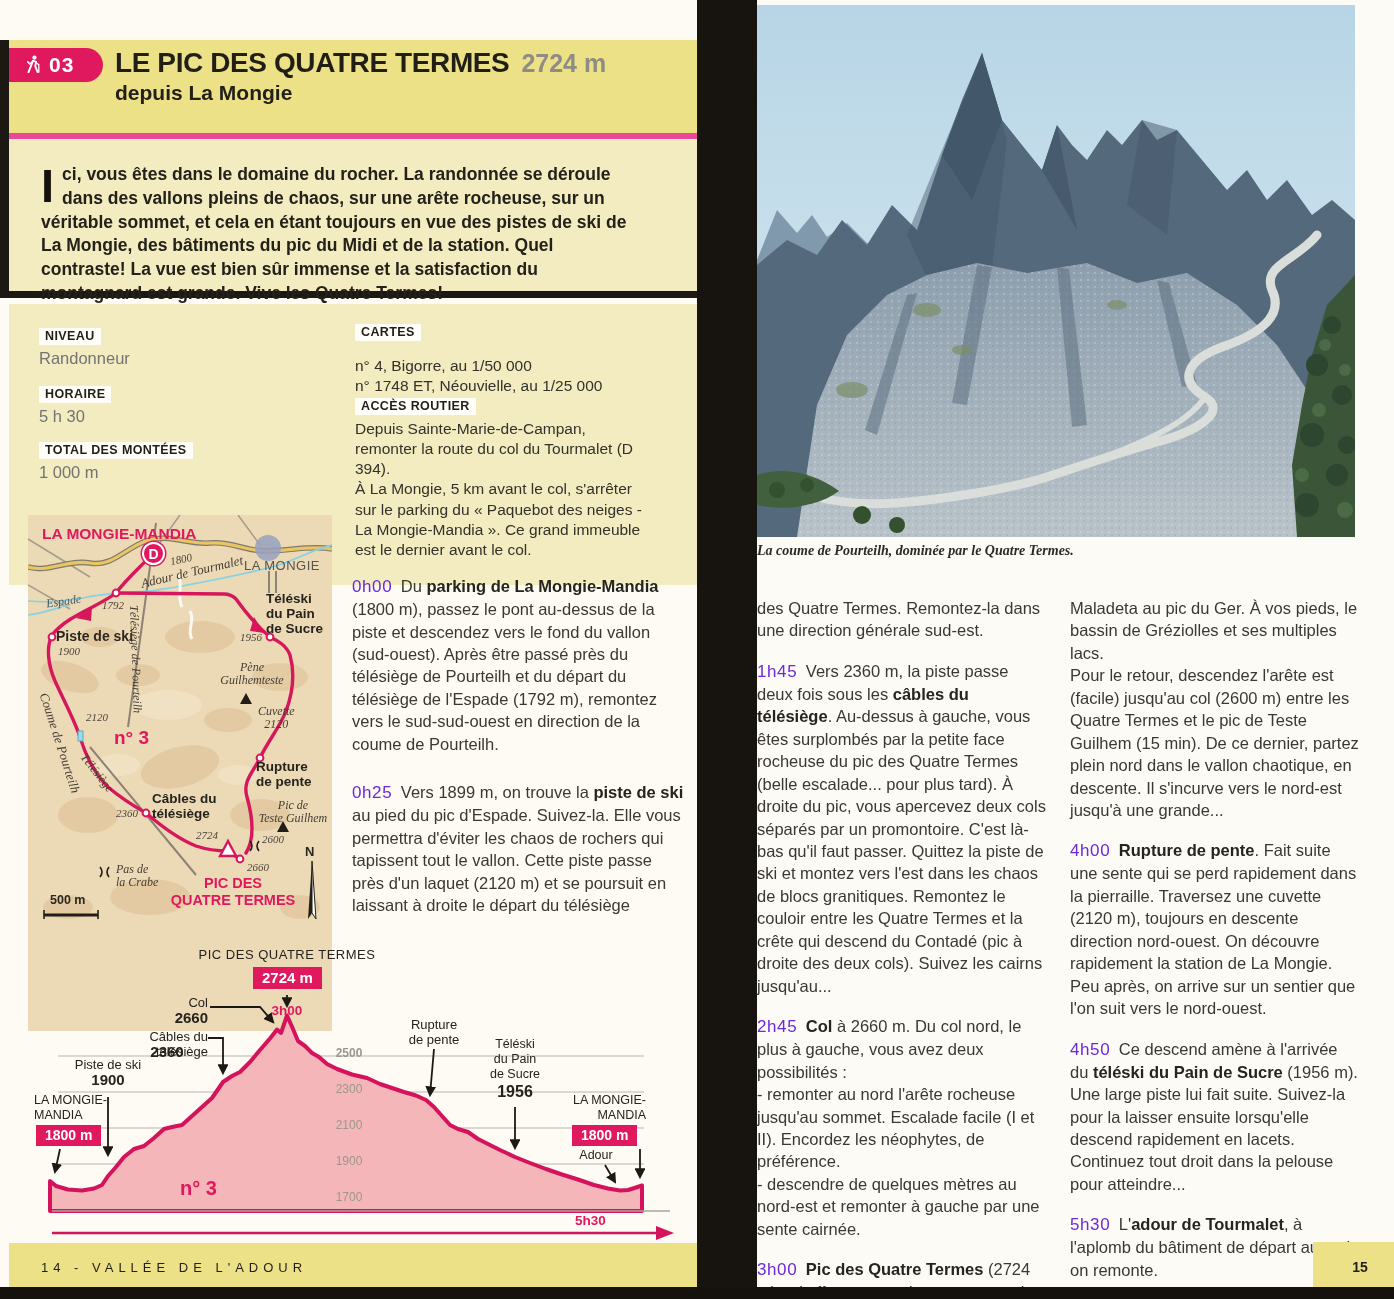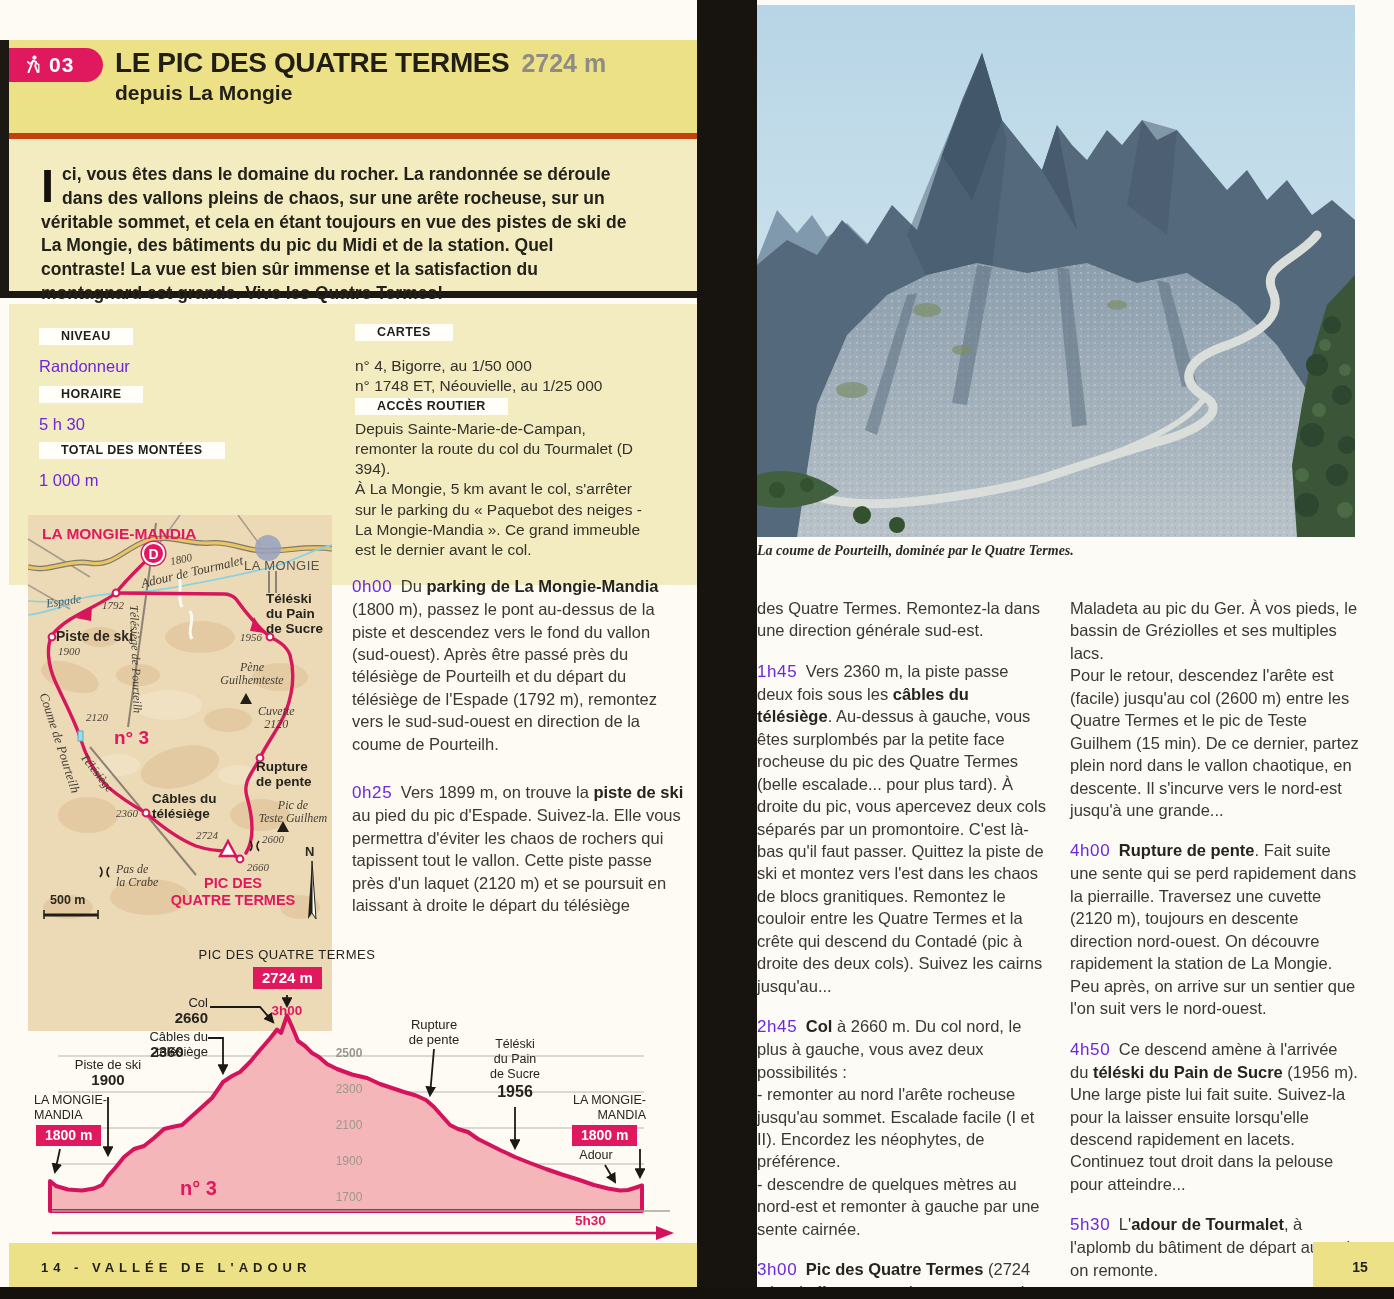--- a/index.html
+++ b/index.html
@@ -8,38 +8,38 @@
   .abs { position:absolute; }
 
   
   .page-left  { left:0; top:0; width:697px; height:1299px; background:#fdfbf4; }
   .spine      { left:697px; top:0; width:60px; height:1299px; background:#17130e; }
   .page-right { left:757px; top:0; width:637px; height:1299px; background:#fdfbf6; }
   .bottom-bar { left:0; top:1287px; width:1394px; height:12px; background:#15110c; }
   .edge-strip { left:0; top:40px; width:9px; height:258px; background:#1c1914; }
 
   
-  .header { left:9px; top:40px; width:688px; height:101px; background:#ece187; border-bottom:8px solid #c2410c; }
+  .header { left:9px; top:40px; width:688px; height:101px; background:#ece187; border-bottom:8px solid #ec4899; }
   .badge { position:absolute; left:0; top:8px; width:94px; height:34px; background:#e0195e; border-radius:0 17px 17px 0; display:flex; align-items:center; gap:7px; padding-left:14px; }
   .badge-num { color:#fff; font-size:21px; font-weight:bold; letter-spacing:1px; }
   .title-block { position:absolute; left:106px; top:7px; }
   .title-line { display:flex; align-items:baseline; gap:12px; }
   .main-title { font-size:28px; font-weight:900; letter-spacing:-0.4px; color:#211e16; }
   .alt-title  { font-size:25px; font-weight:800; color:#8f8d83; }
   .subtitle   { font-size:21px; font-weight:700; color:#23201a; margin-top:2px; }
 
   
   .intro-box { left:9px; top:139px; width:688px; height:159px; background:#f3ecc0; border-bottom:7px solid #1c1914; padding:24px 60px 0 32px; }
   .intro-text { font-size:17.5px; line-height:1.36; font-weight:700; color:#23211a; }
   .dropcap { float:left; font-size:47px; line-height:.8; font-weight:900; color:#14110c; padding:4px 8px 0 0; }
 
   
   .info-panel { left:9px; top:304px; width:688px; height:281px; background:#f3ecc0; }
-  .chip { display:inline-block; background:#fffef9; padding:1px 22px 2px; font-size:12.5px; font-weight:bold; letter-spacing:.4px; color:#211e17; }
-  .info-val { font-size:16.5px; color:#6d28d9; margin-top:12px; }
+  .chip { display:inline-block; background:#fffef9; padding:1px 6px 2px; font-size:12.5px; font-weight:bold; letter-spacing:.4px; color:#211e17; }
+  .info-val { font-size:16.5px; color:#737373; margin-top:4px; }
   .info-item { position:absolute; }
   .cartes-line { font-size:15.5px; color:#33312a; line-height:1.28; }
   .acces-text { font-size:15.5px; color:#33312a; line-height:1.3; width:292px; white-space:pre-line; margin-top:4px; }
 
   
   .map { left:28px; top:515px; width:304px; height:516px; background:#ecd9b6; }
   .map svg { position:absolute; left:0; top:0; }
   .map-label { position:absolute; white-space:pre-line; line-height:1.12; color:#2c2820; }
   .m-it { font-family:"Liberation Serif", serif; font-style:italic; font-size:12px; color:#433d33; }
   .m-itsm { font-family:"Liberation Serif", serif; font-style:italic; font-size:11px; color:#4a443a; }
@@ -57,21 +57,21 @@
   .profile { left:22px; top:945px; width:660px; height:300px; }
   .profile svg { position:absolute; left:0; top:0; }
   .p-label { position:absolute; white-space:pre-line; line-height:1.18; color:#26231c; font-size:13px; }
   .p-bold { font-weight:bold; font-size:15px; }
   .p-acc { color:#e0195e; font-weight:800; }
   .p-badge { position:absolute; background:#e0195e; color:#fff; font-weight:800; padding:2px 9px 3px; font-size:15px; }
   .p-grid { position:absolute; width:50px; text-align:center; font-size:12px; color:#9b978c; }
 
   
   .footer-band { left:9px; top:1243px; width:688px; height:49px; background:#ece187; display:flex; align-items:center; padding-left:32px; }
-  .footer-text { font-size:13px; font-weight:bold; letter-spacing:5px; color:#221f18; }
+  .footer-text { font-size:13px; font-weight:normal; letter-spacing:5px; color:#221f18; }
 
   
   .photo { left:757px; top:5px; width:598px; height:532px; }
   .caption { left:757px; top:543px; width:580px; font-family:"Liberation Serif", serif; font-style:italic; font-weight:bold; font-size:14px; color:#2c2a24; }
   .col { width:290px; }
   .col1 { left:757px; top:597px; }
   .col2 { left:1070px; top:597px; }
   .pagenum-box { left:1313px; top:1242px; width:94px; height:50px; background:#ece187; display:flex; align-items:center; justify-content:center; }
   .pagenum { font-size:14px; font-weight:bold; color:#221f18; }
 </style>

